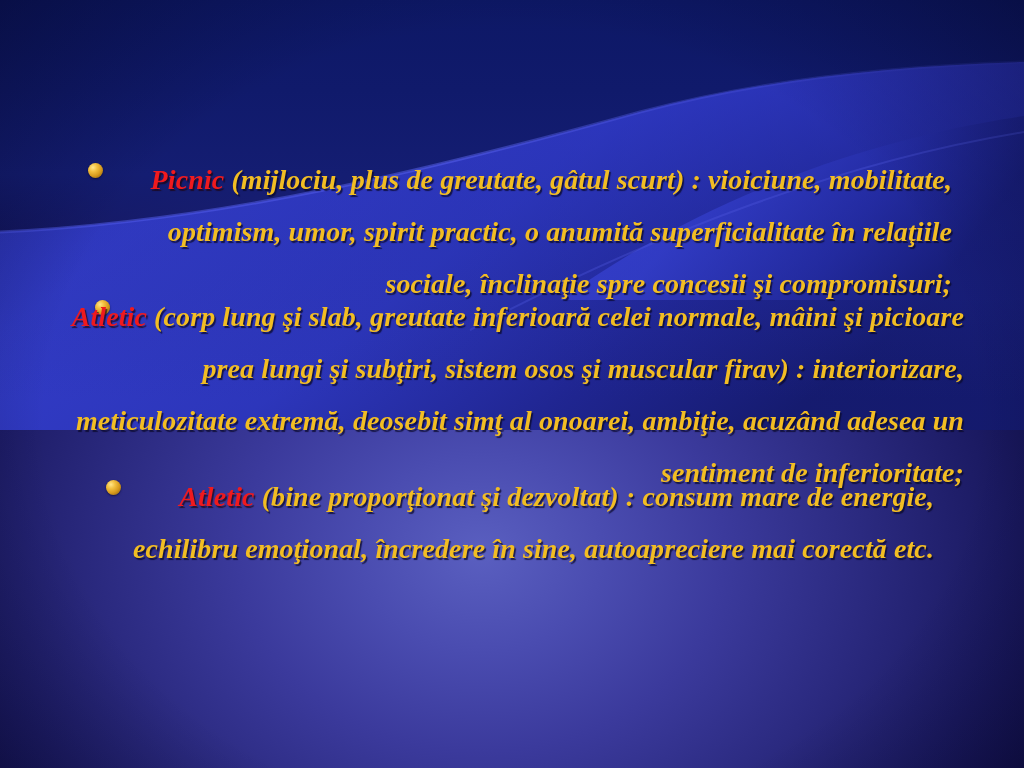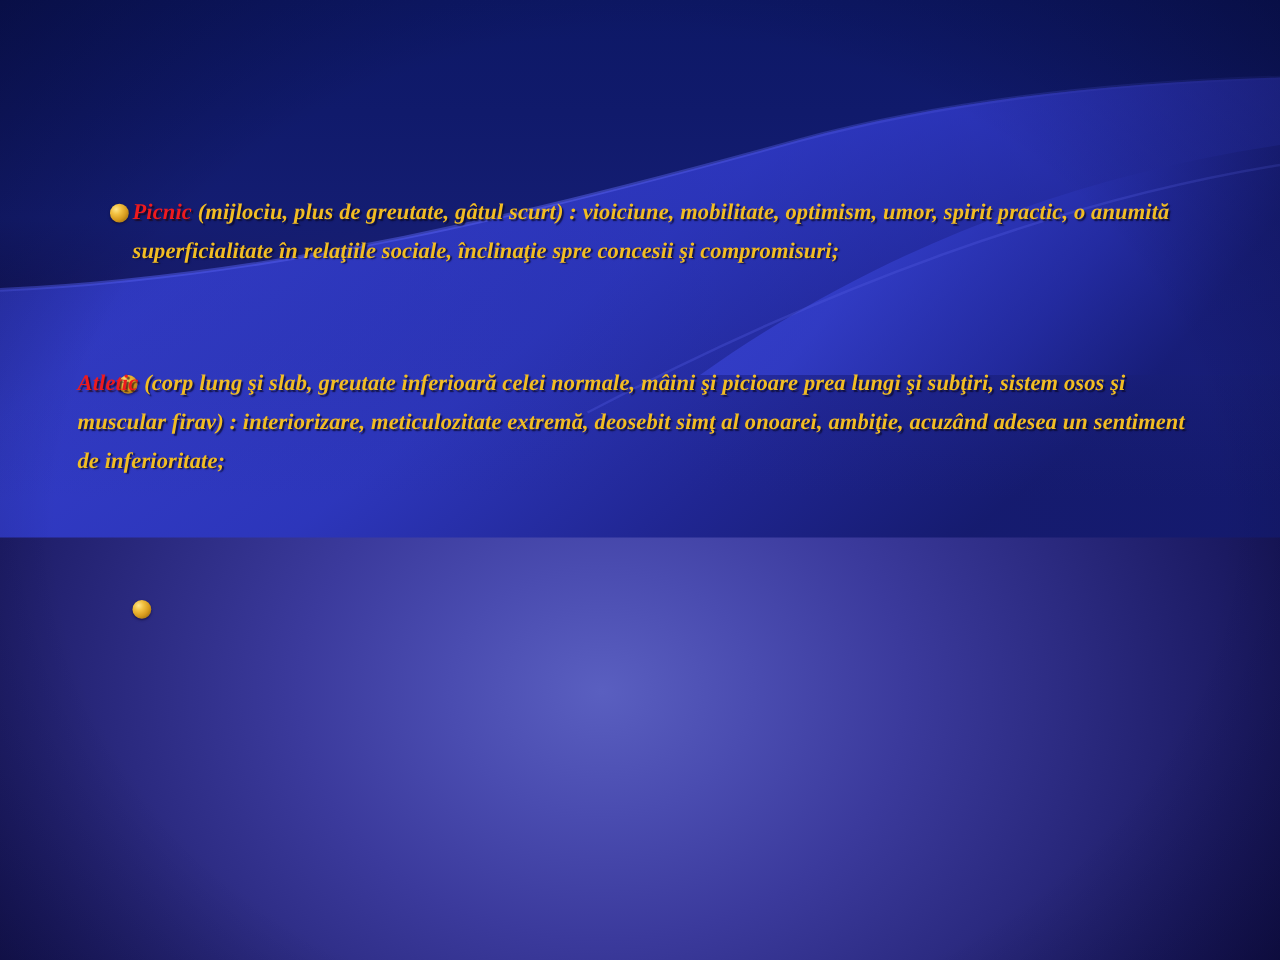--- a/index.html
+++ b/index.html
@@ -49,26 +49,26 @@
 
   
   .content {
     position: absolute;
     left: 0; top: 0;
     width: 1024px;
     height: 768px;
   }
   .para {
     position: absolute;
-    text-align: left;
+    text-align: right;
     color: #f2bd23;
     font-style: italic;
     font-weight: bold;
-    font-size: 18px;
-    line-height: 31px;
+    font-size: 28px;
+    line-height: 52px;
     letter-spacing: 0.1px;
     text-shadow: 1.5px 1.5px 1px rgba(10,8,40,0.75);
     white-space: normal;
   }
   .para .kw {
     color: #ef1a1e;
     font-weight: bold;
     font-style: italic;
     text-shadow: 1.5px 1.5px 1px rgba(30,4,14,0.7);
   }
@@ -150,15 +150,18 @@
     <div class="para" id="p1">
       <span class="kw">Picnic</span><span> (mijlociu, plus de greutate, gâtul scurt) : vioiciune, mobilitate, optimism, umor, spirit practic, o anumită superficialitate în relaţiile sociale, înclinaţie spre concesii şi compromisuri;</span>
     </div>
 
     <span class="bullet" id="p2-bullet"></span>
     <div class="para" id="p2">
       <span class="kw">Atletic</span><span> (corp lung şi slab, greutate inferioară celei normale, mâini şi picioare prea lungi şi subţiri, sistem osos şi muscular firav) : interiorizare, meticulozitate extremă, deosebit simţ al onoarei, ambiţie, acuzând adesea un sentiment de inferioritate;</span>
     </div>
 
     <span class="bullet" id="p3-bullet"></span>
+    <div class="para" id="p3">
+      <span class="kw">Atletic</span><span> (bine proporţionat şi dezvoltat) : consum mare de energie, echilibru emoţional, încredere în sine, autoapreciere mai corectă etc.</span>
+    </div>
 
   </div>
 </div>
 
 </body></html>

